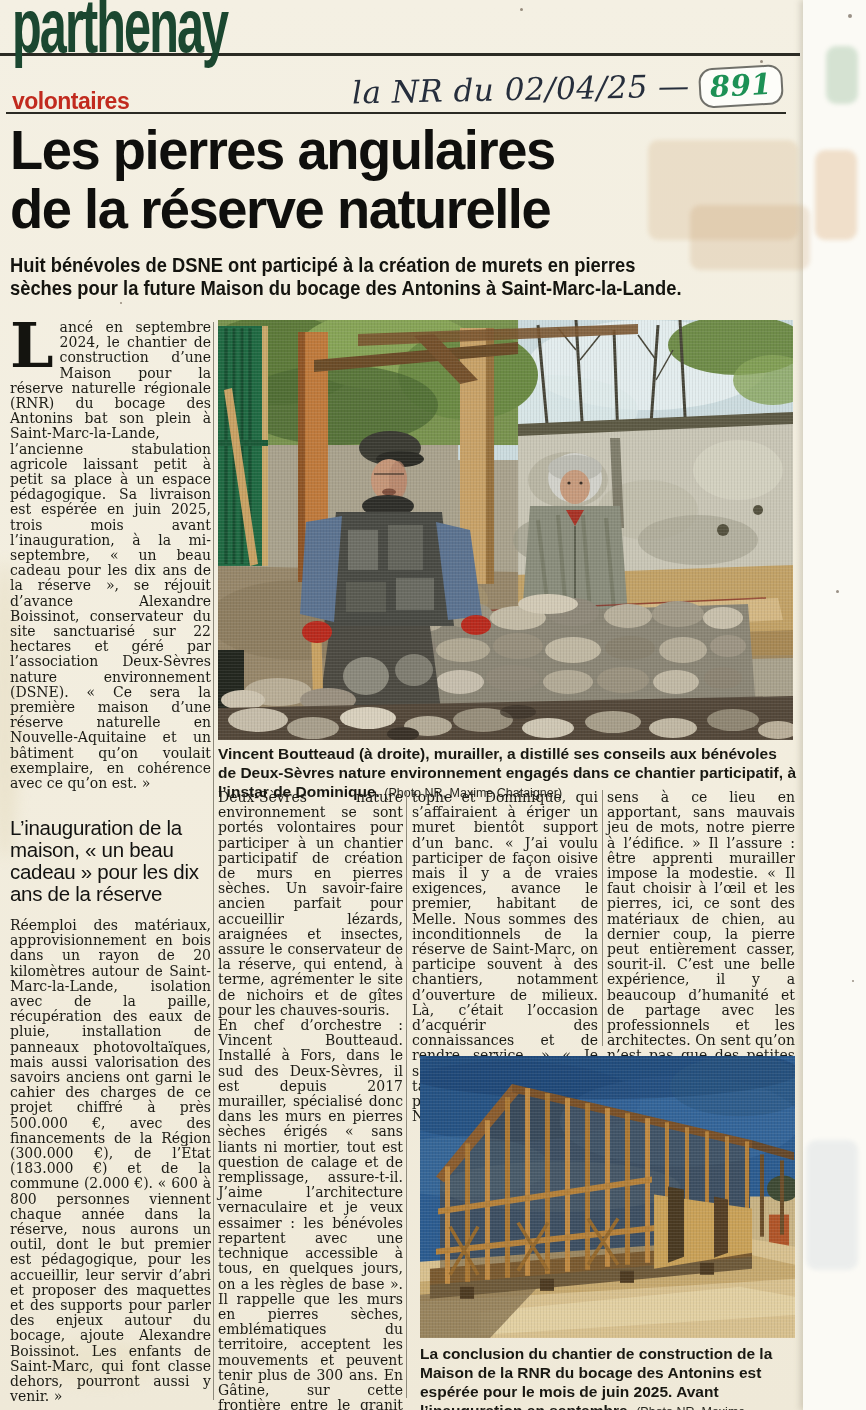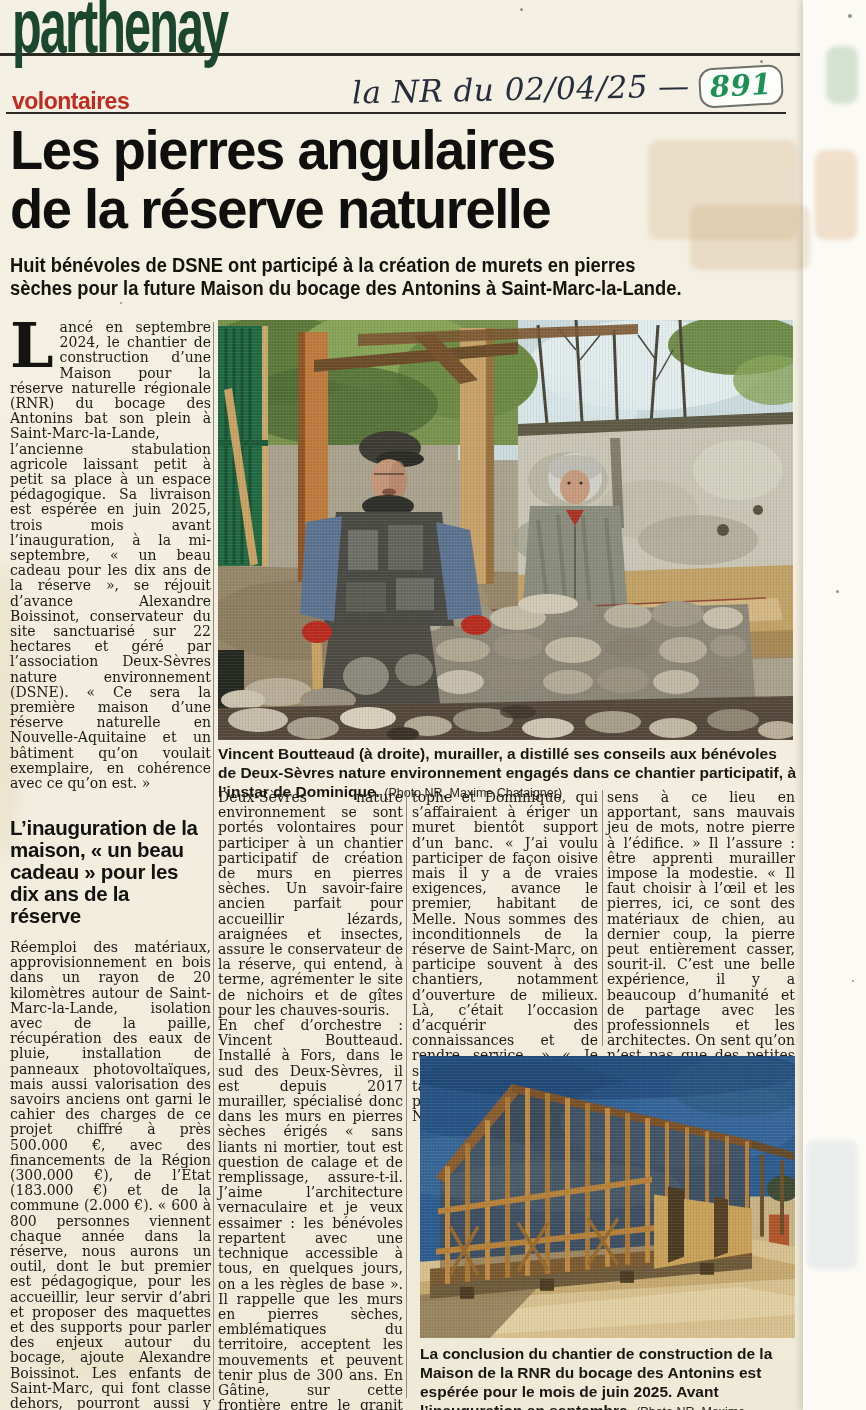--- a/index.html
+++ b/index.html
@@ -26,21 +26,21 @@
             color:#0f0f0d;letter-spacing:-1.5px;margin:0;transform:scaleX(.97);transform-origin:0 0;}
   #standfirst{left:10px;top:254px;width:790px;font-size:19.5px;line-height:1.2;font-weight:800;
               color:#14140f;transform:scaleX(.94);transform-origin:0 0;margin:0;}
   
   .col{font-family:"DejaVu Serif",serif;font-size:14px;line-height:15.2px;
        text-align:justify;color:#1b1b15;}
   .col p{margin:0;}
   .dropcap{float:left;font-size:62px;line-height:.78;font-weight:700;
            margin:2px 6px 0 0;color:#14140f;}
   .crosshead{font-family:"Liberation Sans",sans-serif;font-size:20.5px;line-height:1.07;
-             font-weight:700;letter-spacing:-.3px;color:#121210;margin:26px 0 0 0;
+             font-weight:400;letter-spacing:-.3px;color:#121210;margin:26px 0 0 0;
              text-align:left;width:190px;}
   .para-gap{margin-top:13px !important;}
   .byline{font-family:"Liberation Sans",sans-serif;font-size:15px;font-weight:800;
           text-align:right;margin-top:16px;color:#14140f;}
   .vrule{width:1px;background:#8d897b;z-index:1;}
   
   .photo{overflow:hidden;background:#999;z-index:2;}
   .photo svg{display:block;width:100%;height:100%;}
   .halftone{position:absolute;inset:0;pointer-events:none;
     background-image:repeating-linear-gradient(0deg,rgba(255,255,255,.07) 0 1px,transparent 1px 3px),

